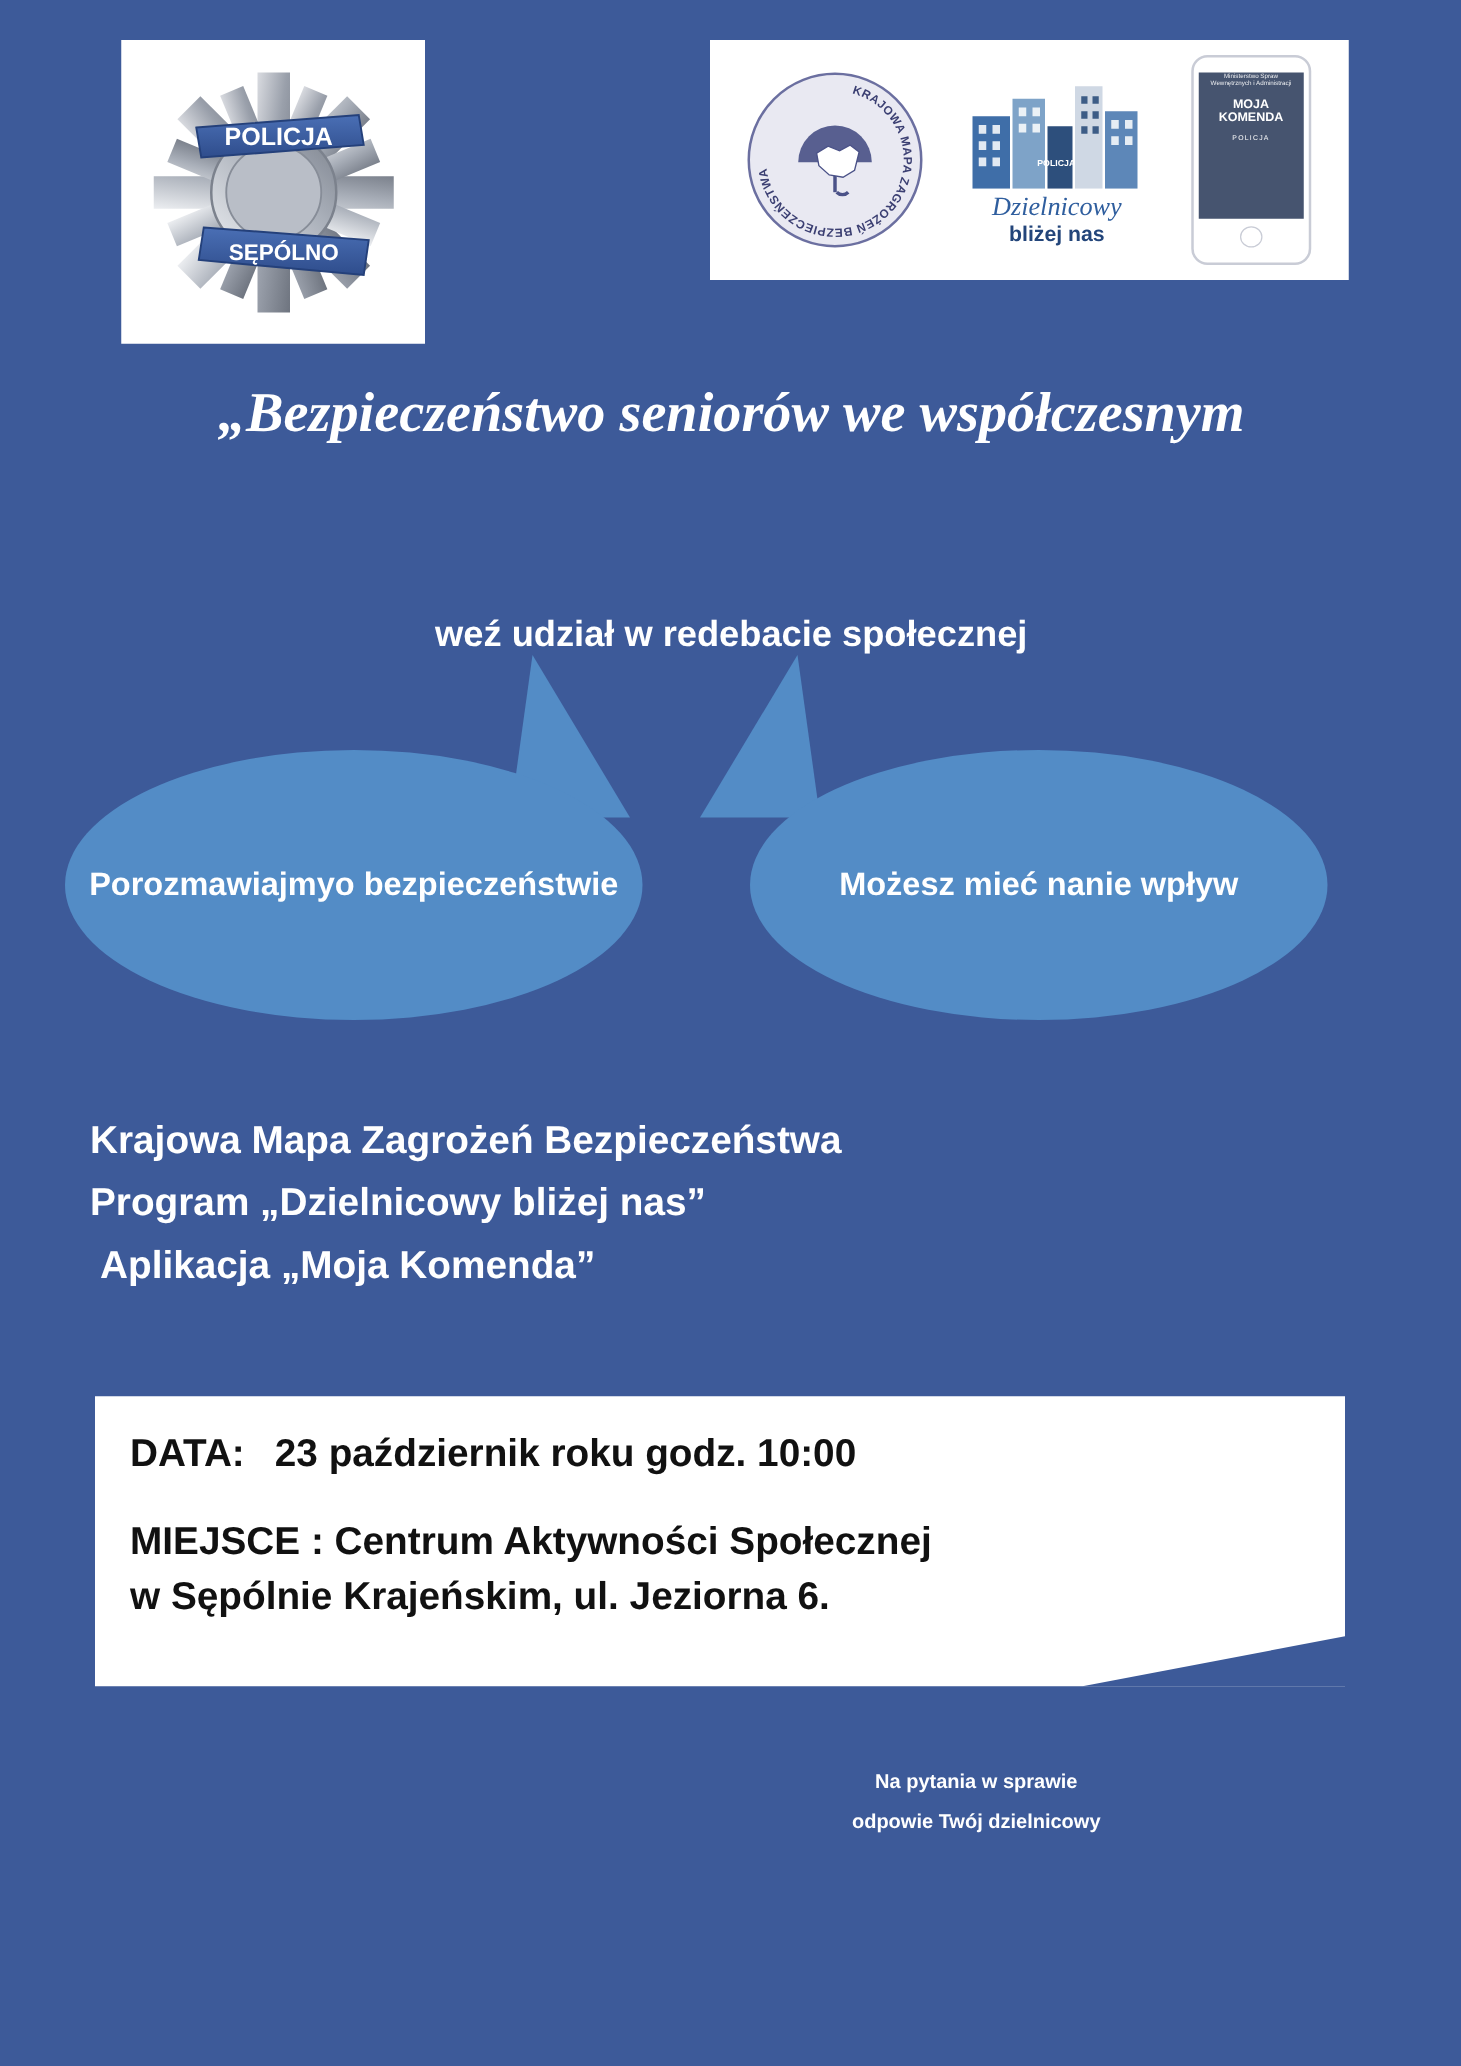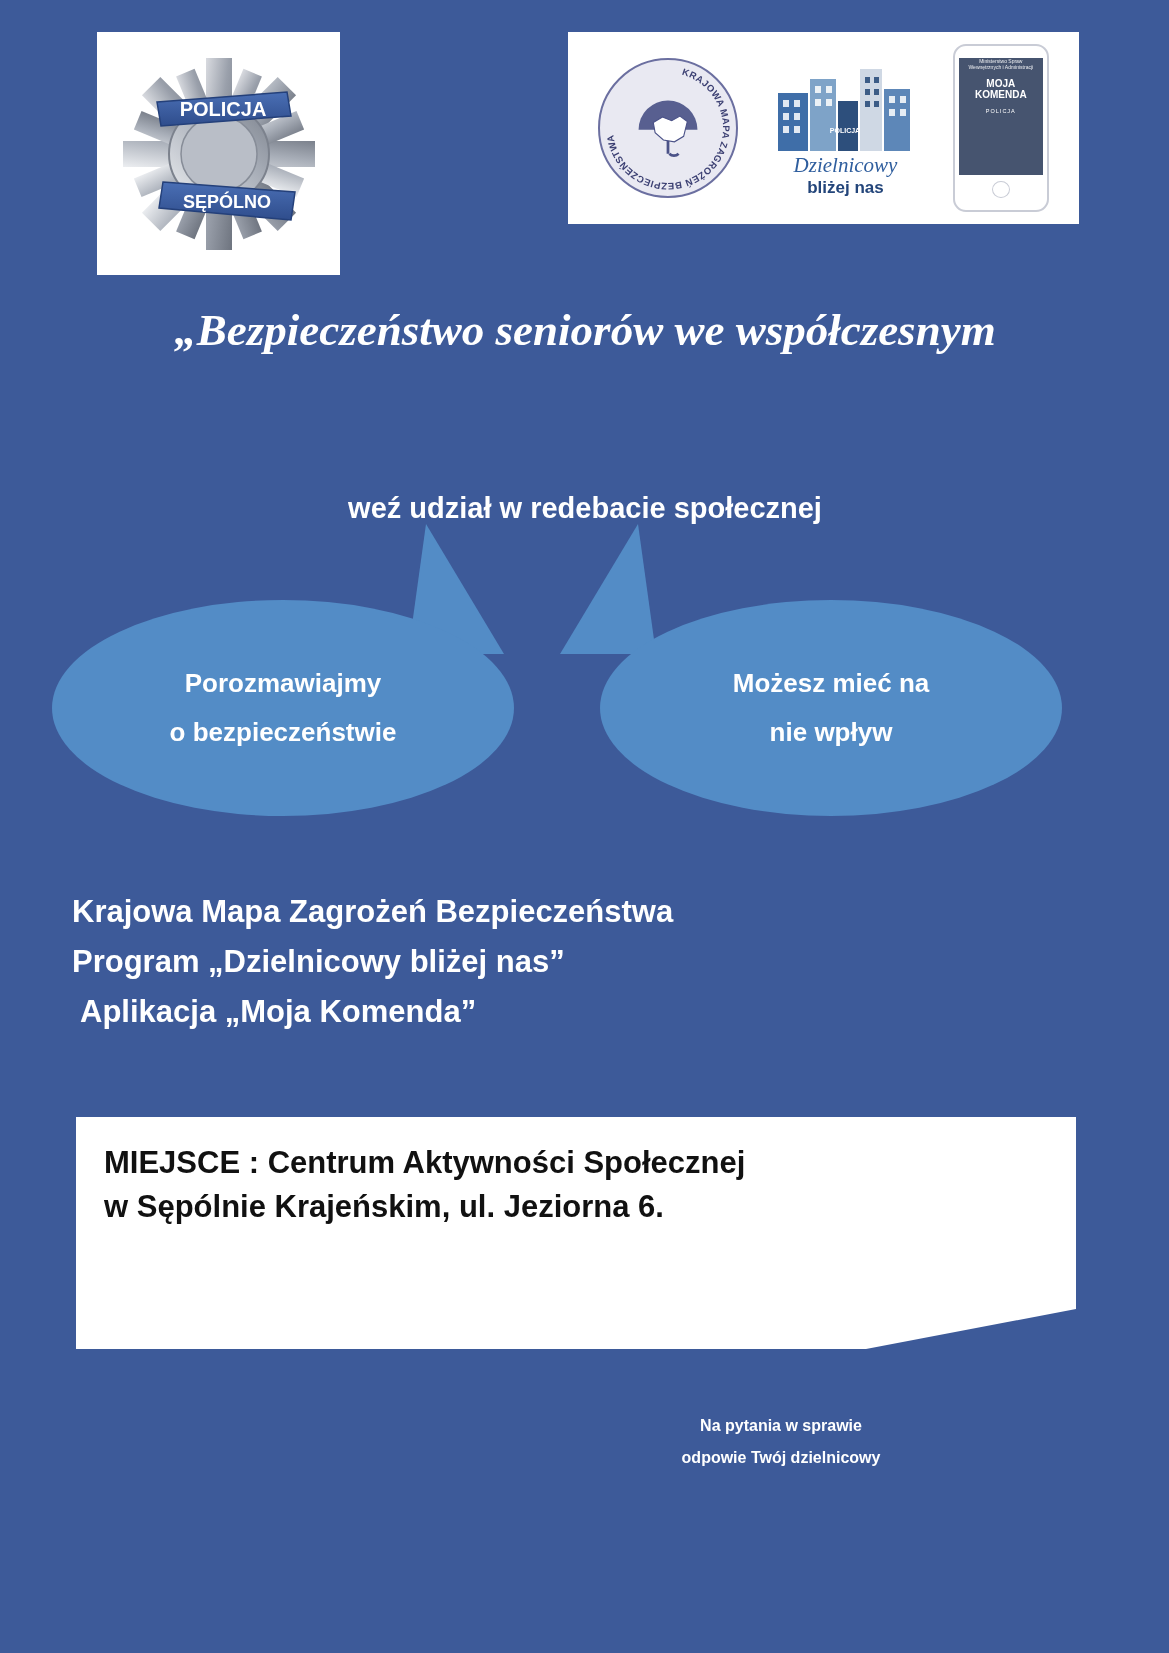--- a/index.html
+++ b/index.html
@@ -174,21 +174,21 @@
     font-size: 29px;
     font-weight: bold;
   }
 
   
   .bubble {
     position: absolute;
     background: #538cc6;
     border-radius: 50%;
     display: flex;
-    flex-direction: column;
+    flex-direction: row;
     align-items: center;
     justify-content: center;
     text-align: center;
     font-size: 26px;
     font-weight: bold;
     color: #ffffff;
     line-height: 1.9;
   }
   .bubble-left {
     left: 52px;
@@ -417,20 +417,23 @@
   <div>nie wpływ</div>
 </div>
 
 <div class="programs">
   <div>Krajowa Mapa Zagrożeń Bezpieczeństwa</div>
   <div>Program „Dzielnicowy bliżej nas”</div>
   <div class="indent">Aplikacja „Moja Komenda”</div>
 </div>
 
 <div class="infobox">
+  <div class="info-line info-date">
+    <span class="label">DATA:</span><span>23 październik roku godz. 10:00</span>
+  </div>
   <div class="info-line">MIEJSCE : Centrum Aktywności Społecznej</div>
   <div class="info-line">w Sępólnie Krajeńskim, ul. Jeziorna 6.</div>
   <div class="infobox-notch"></div>
 </div>
 
 <div class="footer">
   <div>Na pytania w sprawie</div>
   <div>odpowie Twój dzielnicowy</div>
 </div>
 

